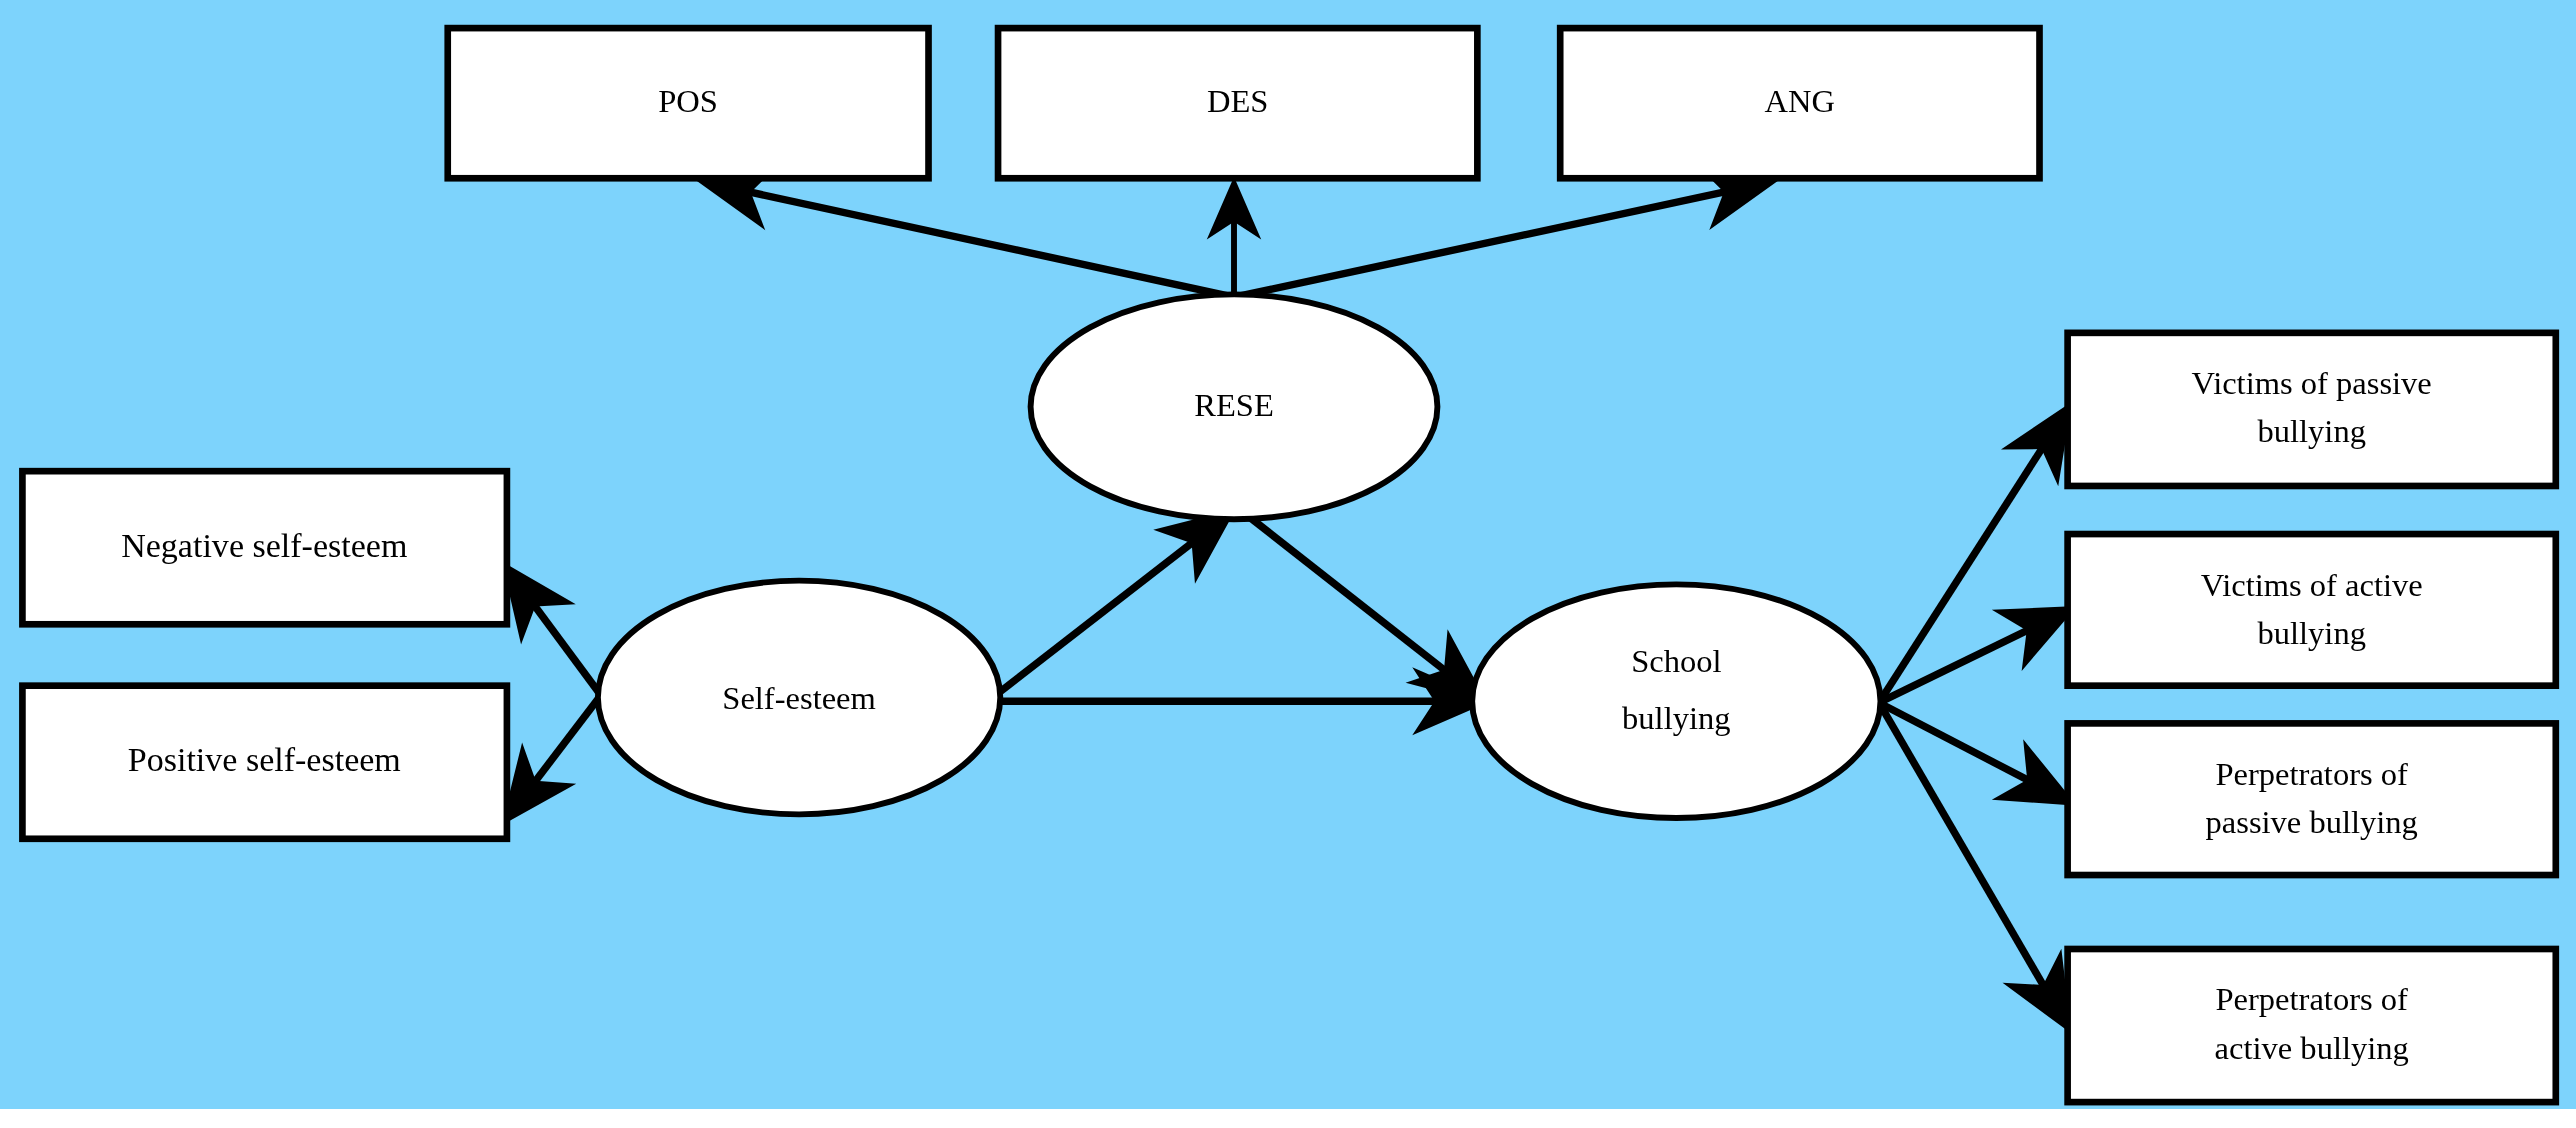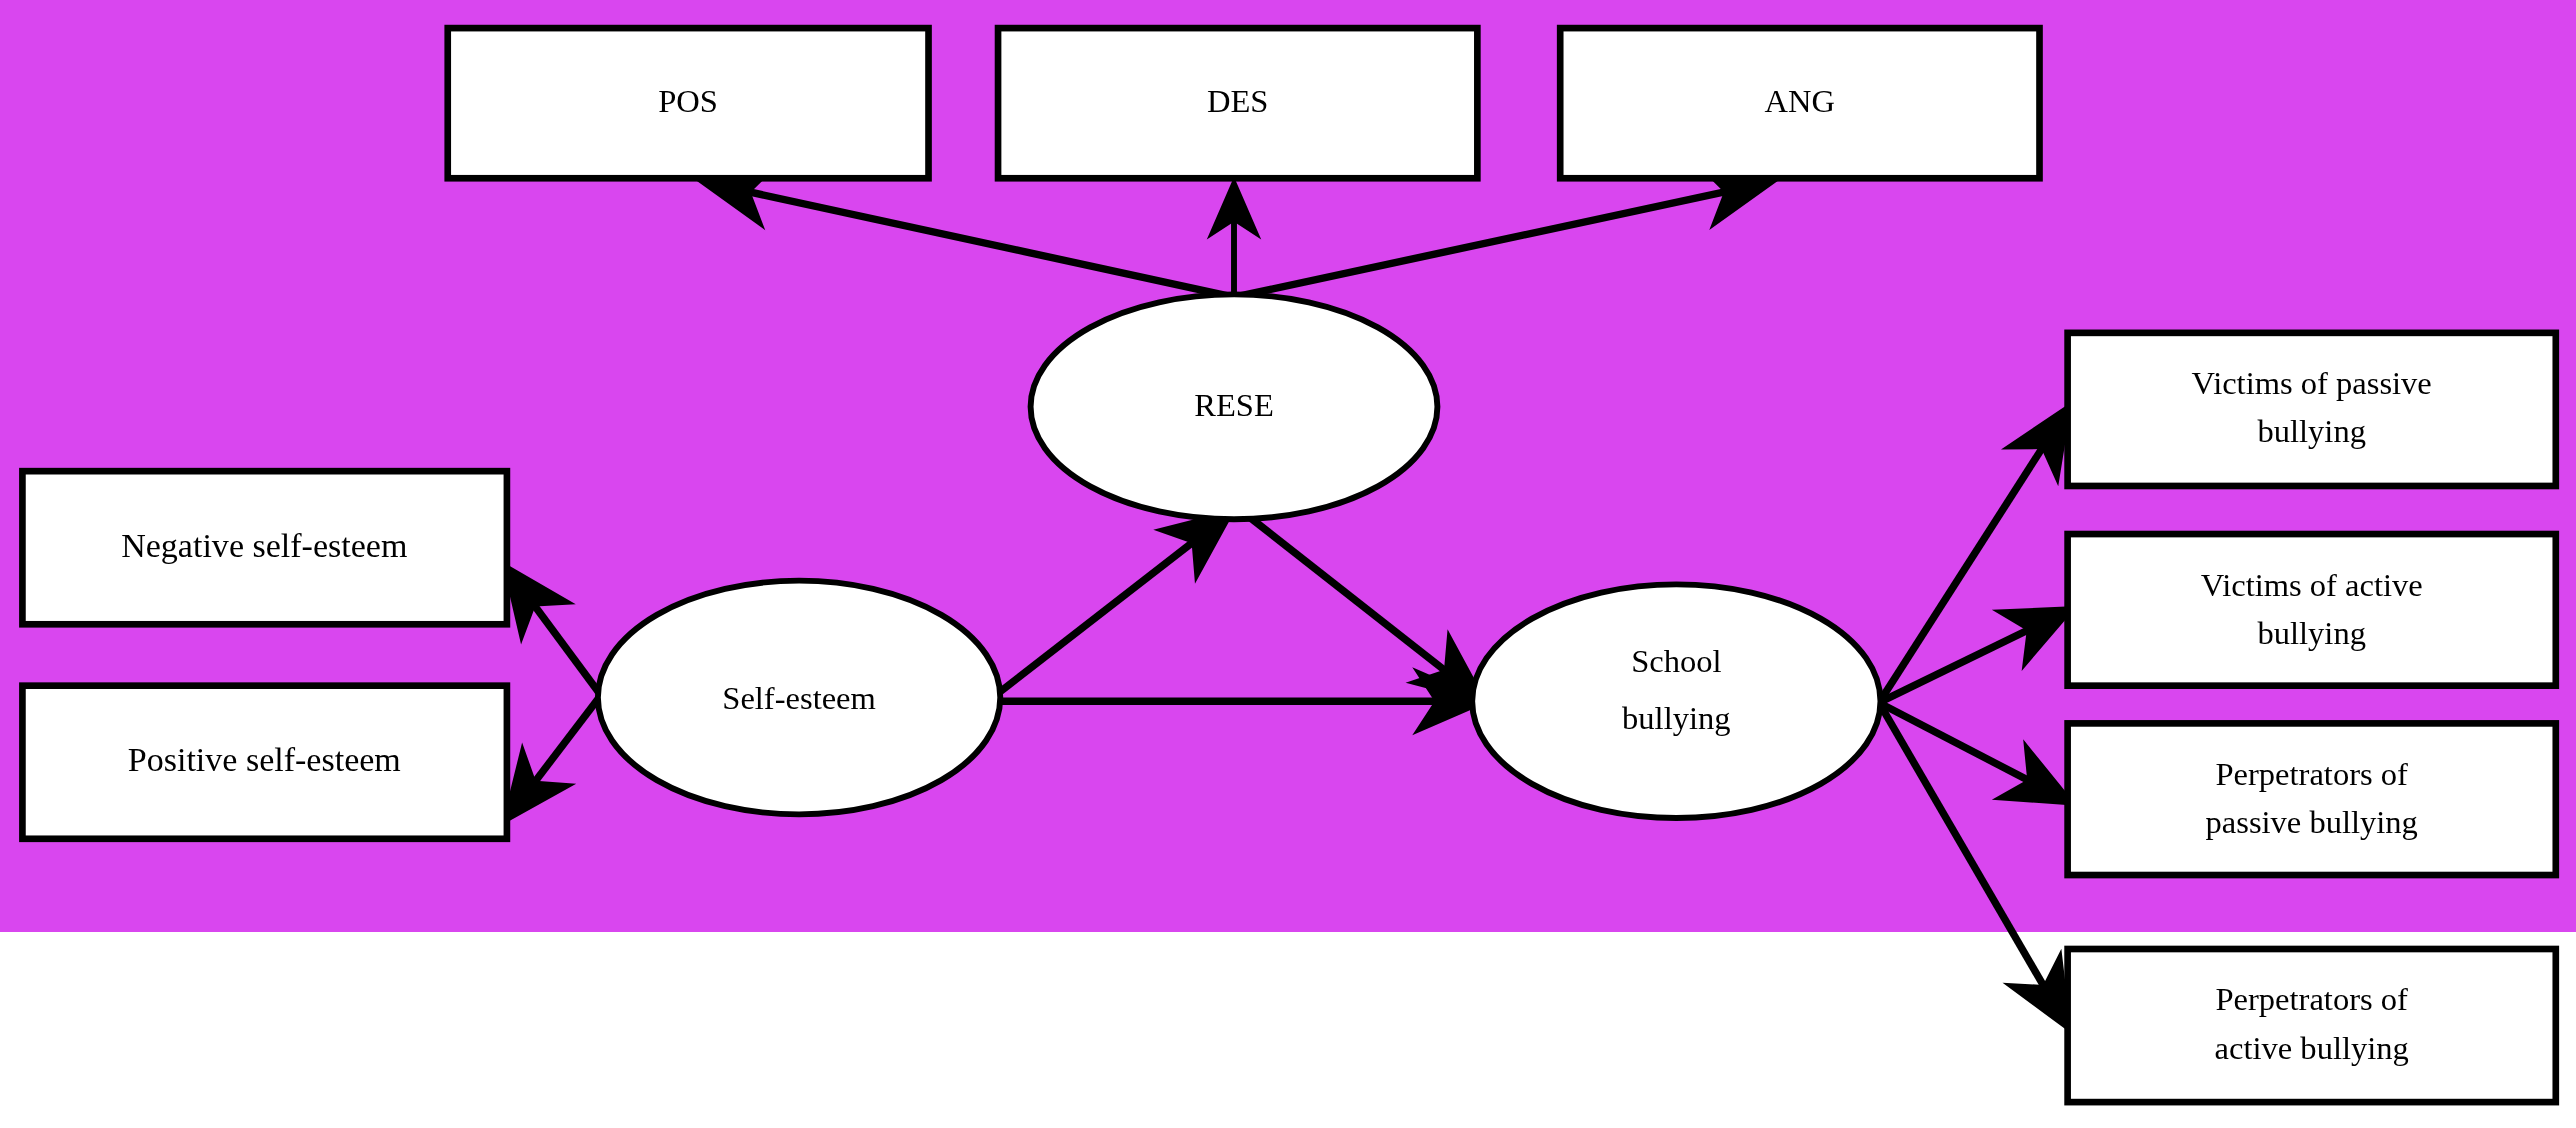--- a/index.html
+++ b/index.html
@@ -9,22 +9,22 @@
   }
   body {
     width: 2576px;
     height: 1128px;
     font-family: "Liberation Serif", "DejaVu Serif", serif;
     overflow: hidden;
   }
   #diagram-root {
     position: relative;
     width: 2576px;
-    height: 932px;
-    background: #d946ef;
+    height: 1109px;
+    background: #7dd3fc;
   }
   svg.canvas {
     position: absolute;
     left: 0;
     top: 0;
     width: 2576px;
     height: 1128px;
     display: block;
   }
   .node-rect {

